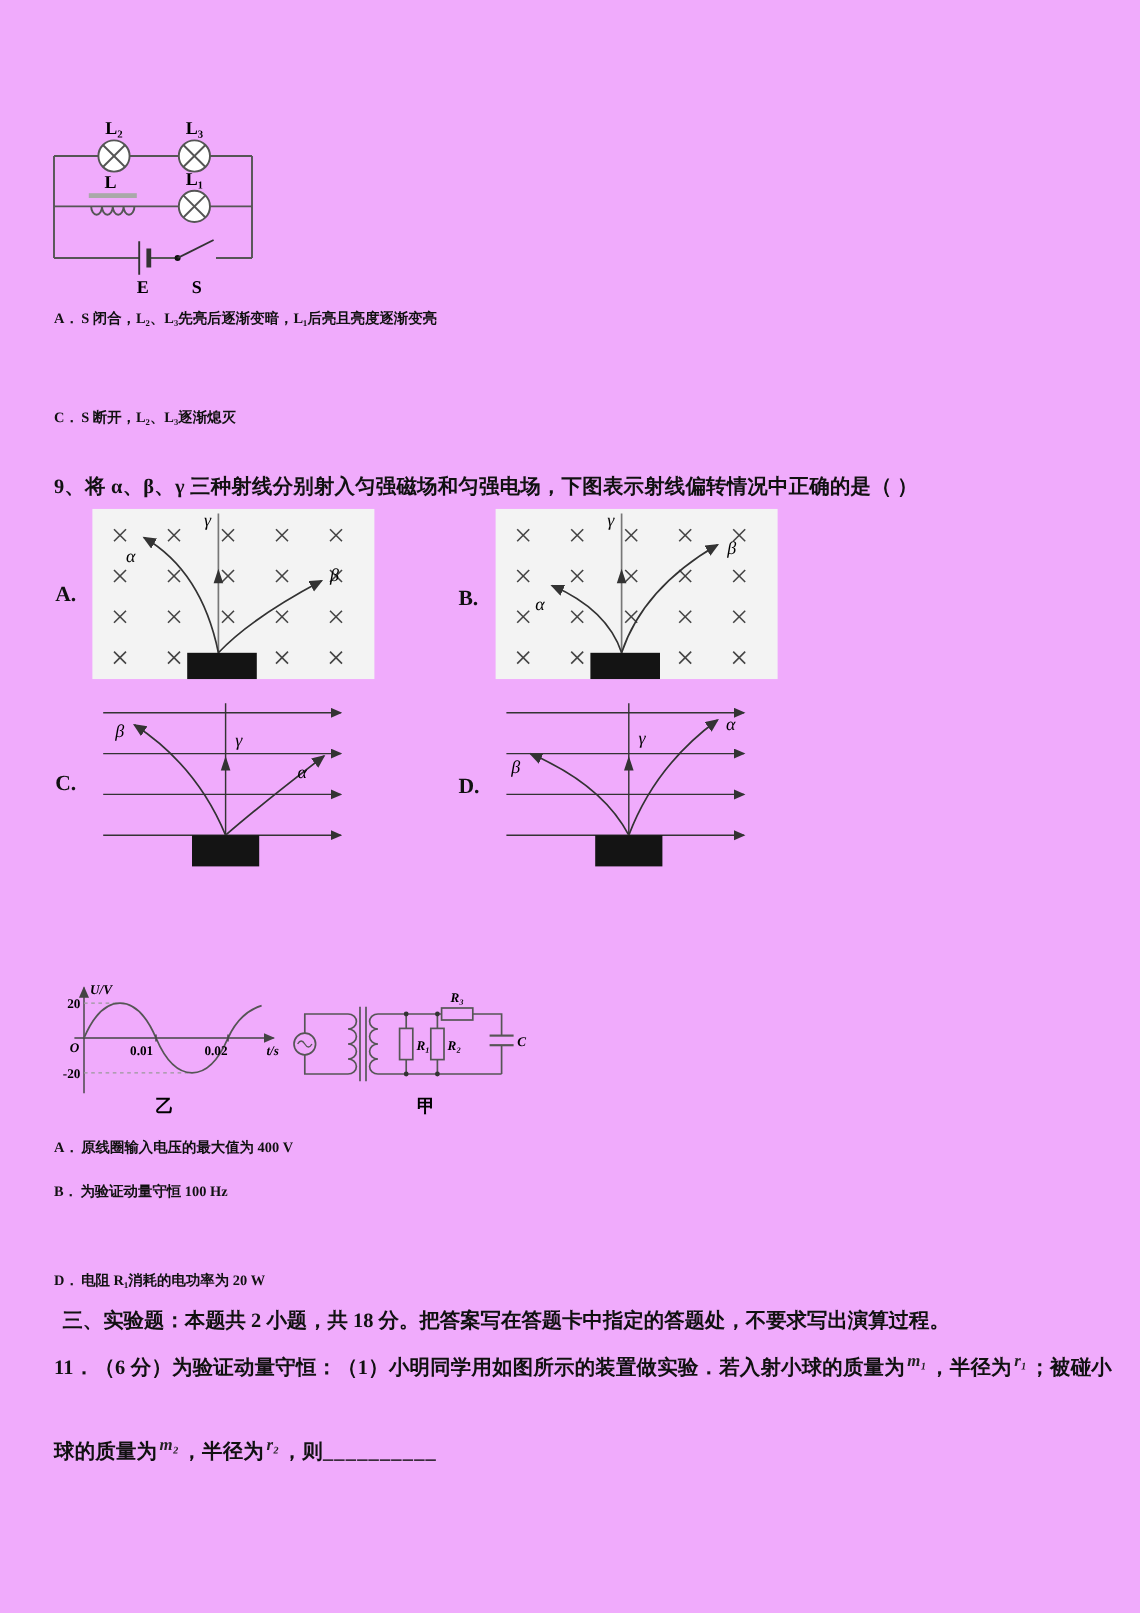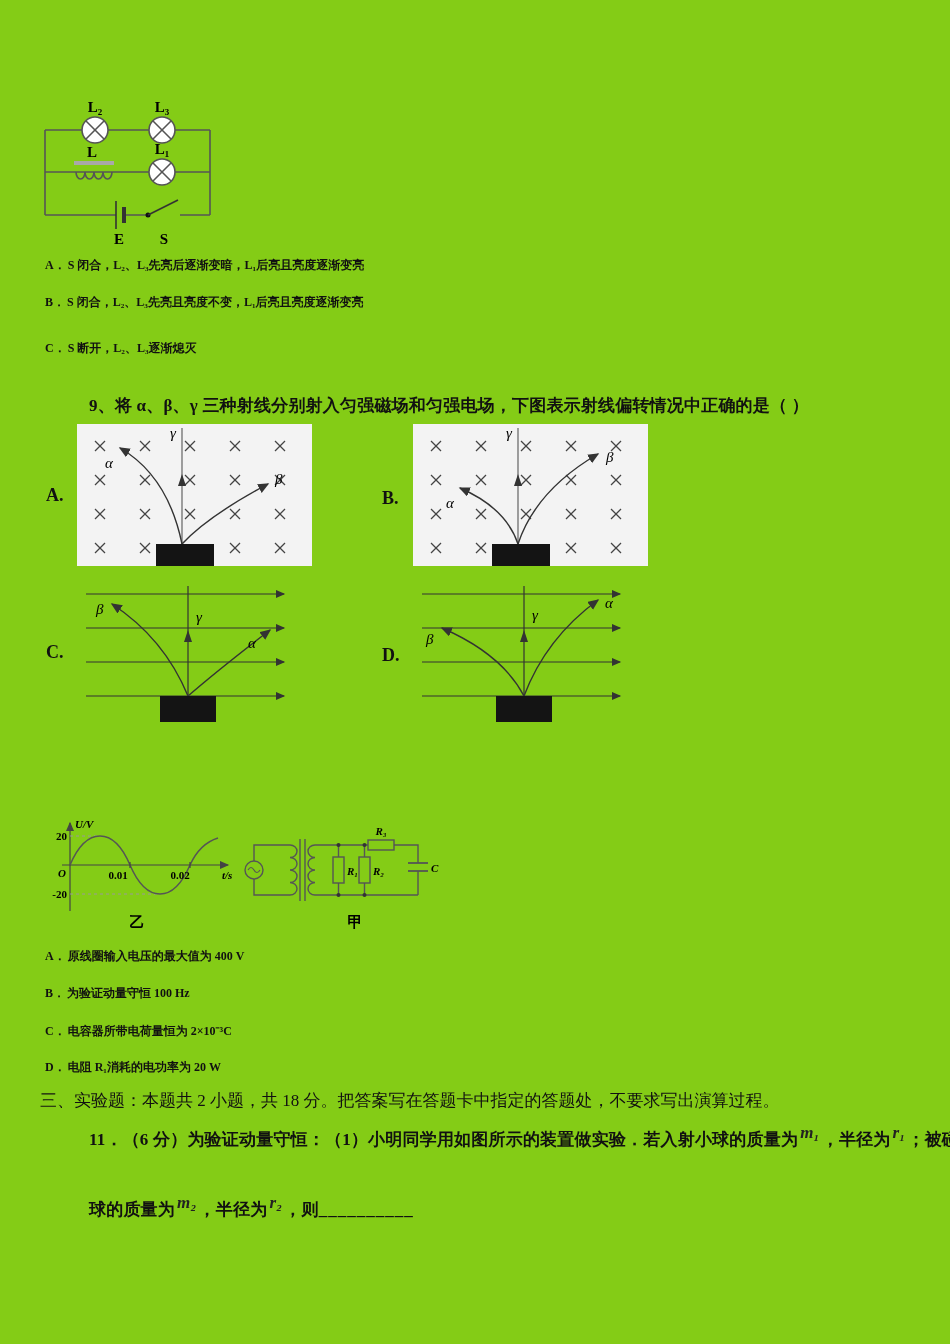--- a/index.html
+++ b/index.html
@@ -1,24 +1,24 @@
 <!DOCTYPE html>
 <html><head>
 <meta charset="utf-8">
 <style>
   html,body{margin:0;padding:0;background:#fff;}
-  .page{position:relative;width:950px;height:1344px;background:#84cc16;overflow:hidden;
+  .page{position:relative;width:950px;height:1344px;background:#f0abfc;overflow:hidden;
         font-family:"Liberation Serif", serif;color:#111;}
   .abs{position:absolute;}
-  .stem{font-size:17px;font-weight:600;letter-spacing:0.2px;white-space:nowrap;margin-left:44px;}
+  .stem{font-size:17px;font-weight:600;letter-spacing:0.2px;white-space:nowrap;}
   .opt{font-size:12px;font-weight:700;white-space:nowrap;}
   .opt-label{margin-right:2px;}
   .diagram-letter{font-size:18px;font-weight:700;}
-  .section-header{font-size:17px;font-weight:400;white-space:nowrap;}
-  .formula{font-style:italic;font-family:"Liberation Serif",serif;font-size:17px;
+  .section-header{font-size:17px;font-weight:700;white-space:nowrap;margin-left:12px;}
+  .formula{font-style:italic;font-family:"Liberation Serif",serif;font-size:14px;
            position:relative;top:-7px;color:#222;padding:0 2px;}
   .blank{letter-spacing:1px;}
   svg text{font-family:"Liberation Serif",serif;}
   .svg-label-plain{font-size:15px;font-weight:700;}
   .greek{font-size:15px;font-style:italic;}
   .axis-label{font-size:11px;font-weight:700;font-style:italic;}
   .tick-label{font-size:11px;font-weight:700;}
   .cap{font-size:15px;font-weight:700;}
 </style>
 </head>
@@ -62,23 +62,20 @@
     <text class="svg-label-plain" x="55" y="22" text-anchor="middle">L₂</text>
     <text class="svg-label-plain" x="122" y="22" text-anchor="middle">L₃</text>
     <text class="svg-label-plain" x="52" y="67" text-anchor="middle">L</text>
     <text class="svg-label-plain" x="122" y="64" text-anchor="middle">L₁</text>
     <text class="svg-label-plain" x="79" y="154" text-anchor="middle">E</text>
     <text class="svg-label-plain" x="124" y="154" text-anchor="middle">S</text>
   </svg>
 
   <div class="abs opt" style="left:45px;top:257px">
     <span class="opt-label">A．</span><span>S 闭合，L₂、L₃先亮后逐渐变暗，L₁后亮且亮度逐渐变亮</span>
-  </div>
-  <div class="abs opt" style="left:45px;top:294px">
-    <span class="opt-label">B．</span><span>S 闭合，L₂、L₃先亮且亮度不变，L₁后亮且亮度逐渐变亮</span>
   </div>
   <div class="abs opt" style="left:45px;top:340px">
     <span class="opt-label">C．</span><span>S 断开，L₂、L₃逐渐熄灭</span>
   </div>
 
   <div class="abs stem" style="left:45px;top:394px">9、将 α、β、γ 三种射线分别射入匀强磁场和匀强电场，下图表示射线偏转情况中正确的是（      ）</div>
 
   <div class="abs diagram-letter" style="left:46px;top:485px">A.</div>
   <svg class="abs" style="left:72px;top:424px" width="265" height="142" viewBox="0 0 265 142">
     <defs>
@@ -273,23 +270,20 @@
     <text class="axis-label" x="191" y="57">C</text>
     <text class="cap" x="115" y="112" text-anchor="middle">甲</text>
   </svg>
 
   <div class="abs opt" style="left:45px;top:948px">
     <span class="opt-label">A．</span><span>原线圈输入电压的最大值为 400 V</span>
   </div>
   <div class="abs opt" style="left:45px;top:985px">
     <span class="opt-label">B．</span><span>为验证动量守恒 100 Hz</span>
   </div>
-  <div class="abs opt" style="left:45px;top:1022px">
-    <span class="opt-label">C．</span><span>电容器所带电荷量恒为 2×10⁻³C</span>
-  </div>
   <div class="abs opt" style="left:45px;top:1059px">
     <span class="opt-label">D．</span><span>电阻 R₁消耗的电功率为 20 W</span>
   </div>
 
   <div class="abs section-header" style="left:40px;top:1089px">三、实验题：本题共 2 小题，共 18 分。把答案写在答题卡中指定的答题处，不要求写出演算过程。</div>
 
   <div class="abs stem" style="left:45px;top:1128px">
     <span>11．（6 分）为验证动量守恒：（1）小明同学用如图所示的装置做实验．若入射小球的质量为</span><span class="formula">m₁</span><span>，半径为</span><span class="formula">r₁</span><span>；被碰小</span>
   </div>
   <div class="abs stem" style="left:45px;top:1198px">

